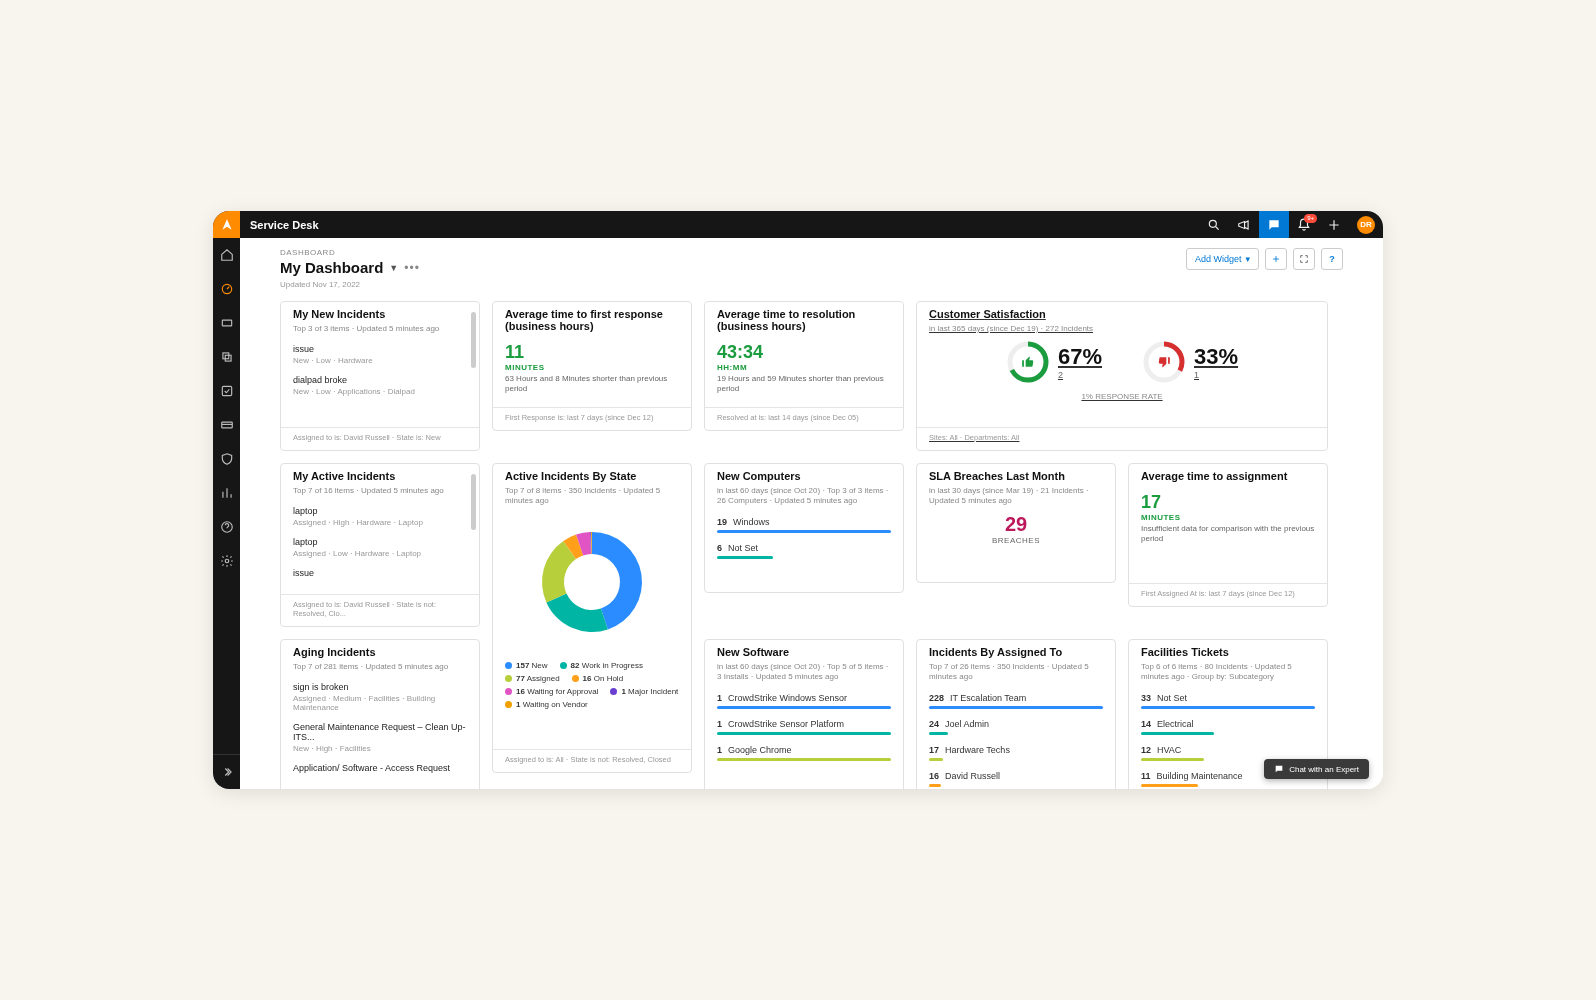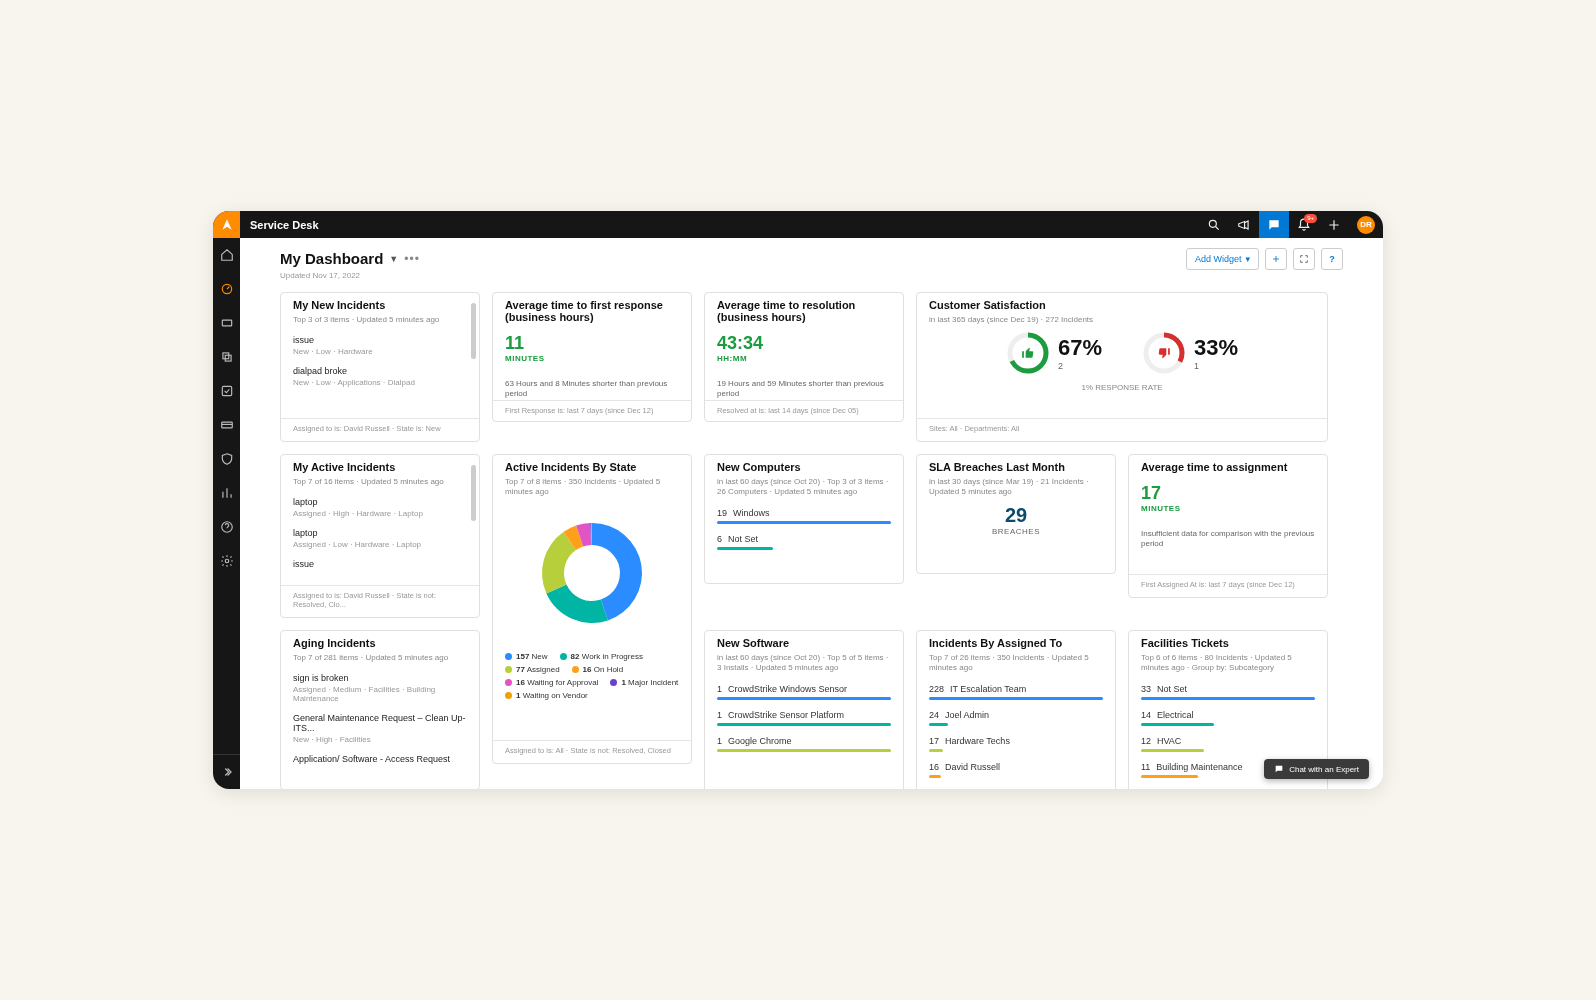--- a/index.html
+++ b/index.html
@@ -121,36 +121,36 @@
     padding:6px 12px 8px 12px;
     font-size:9px; color:#333;
     display:flex; flex-direction:column;
     position:relative;
     background:#fff;
   }
   .card h3 { margin:0 0 4px 0; font-size:11px; font-weight:700; color:#111;}
   .sub { font-size:8px; color:#888; line-height:1.3;}
   .metric-big { font-size:18px; font-weight:700; color:var(--green); margin-top:6px;}
   .metric-unit { font-size:8px; font-weight:700; color:var(--green); letter-spacing:.5px;}
-  .note { font-size:8px; color:#666; margin-top:16px; line-height:1.3;}
+  .note { font-size:8px; color:#666; margin-top:2px; line-height:1.3;}
   .foot { border-top:1px solid var(--grey-line); margin-top:8px; padding-top:5px; font-size:7.5px; color:#999; margin-left:-12px; margin-right:-12px; padding-left:12px; padding-right:12px;}
   .scroll-hint {
     position:absolute; top:10px; right:3px; width:5px; height:56px;
     background:#ccc; border-radius:3px;
   }
 
   
   .item { margin-top:10px;}
   .item-title { font-size:9px; color:#222;}
   .item-sub { font-size:8px; color:#999; margin-top:2px;}
 
   
   .bar-row { margin-top:10px; }
   .bar-row .lbl { font-size:9px; color:#333; display:flex; gap:6px; align-items:baseline;}
-  .bar-row .lbl b { font-weight:400; font-size:9px;}
+  .bar-row .lbl b { font-weight:700; font-size:9px;}
   .bar-row .bar { height:3px; border-radius:2px; margin-top:3px;}
 
   
   .legend { display:flex; flex-wrap:wrap; gap:4px 12px; margin-top:10px; font-size:8px;}
   .dot { width:7px;height:7px;border-radius:50%; display:inline-block; margin-right:4px; vertical-align:middle;}
 
   
   .donut-wrap { display:flex; justify-content:center; margin:10px 0 4px 0;}
 
   
@@ -280,20 +280,21 @@
           <svg viewBox="0 0 24 24" fill="none" stroke-width="2">
             <path d="M9 6l6 6-6 6M13 6l6 6-6 6"></path>
           </svg>
         </div>
     </div>
   </div>
 
   <div class="main">
     <div class="page-head">
       <div class="page-head-left">
+        <div class="crumb">DASHBOARD</div>
         <div class="title-row">
           <span class="title">My Dashboard</span>
           <span class="caret">▼</span>
           <span class="kebab">•••</span>
         </div>
         <div class="updated">Updated Nov 17, 2022</div>
       </div>
       <div class="head-actions">
         <div class="haw">
           <span>Add Widget</span>
@@ -339,21 +340,21 @@
       </div>
 
       <div class="card" style="height:130px">
         <h3>Average time to resolution (business hours)</h3>
         <div class="metric-big">43:34</div>
         <div class="metric-unit">HH:MM</div>
         <div class="note">19 Hours and 59 Minutes shorter than previous period</div>
         <div class="foot" style="margin-top:auto;">Resolved at is: last 14 days (since Dec 05)</div>
       </div>
 
-      <div class="card" style="grid-column: span 2; height:150px;">
+      <div class="card" style="grid-column: span 2; height:150px;text-decoration:underline;">
         <h3>Customer Satisfaction</h3>
         <div class="sub">in last 365 days (since Dec 19) · 272 Incidents</div>
         <div class="gauges">
           <div class="gauge">
             <div class="ring">
               <svg viewBox="0 0 44 44">
                   <circle cx="22" cy="22" r="18" fill="none" stroke="#eee" stroke-width="5"></circle>
                   <circle cx="22" cy="22" r="18" fill="none" stroke="#1a9c3f" stroke-width="5" stroke-dasharray="76 113" transform="rotate(-90 22 22)"></circle>
                 </svg>
               <div class="thumb">
@@ -451,21 +452,21 @@
               </div>
               <div class="bar" style="width:32%;background:#00b5a3"></div>
             </div>
           </div>
       </div>
 
       <div class="card" style="height:120px">
         <h3>SLA Breaches Last Month</h3>
         <div class="sub">in last 30 days (since Mar 19) · 21 Incidents · Updated 5 minutes ago</div>
         <div style="text-align:center; margin-top:6px;">
-          <div style="font-size:20px;font-weight:700;color:#0c4a6e;">29</div>
+          <div style="font-size:20px;font-weight:700;color:#be185d;">29</div>
           <div style="font-size:8px;color:#666;letter-spacing:.5px;">BREACHES</div>
         </div>
       </div>
 
       <div class="card" style="height:144px">
         <h3>Average time to assignment</h3>
         <div class="metric-big">17</div>
         <div class="metric-unit">MINUTES</div>
         <div class="note">Insufficient data for comparison with the previous period</div>
         <div class="foot" style="margin-top:auto;">First Assigned At is: last 7 days (since Dec 12)</div>

